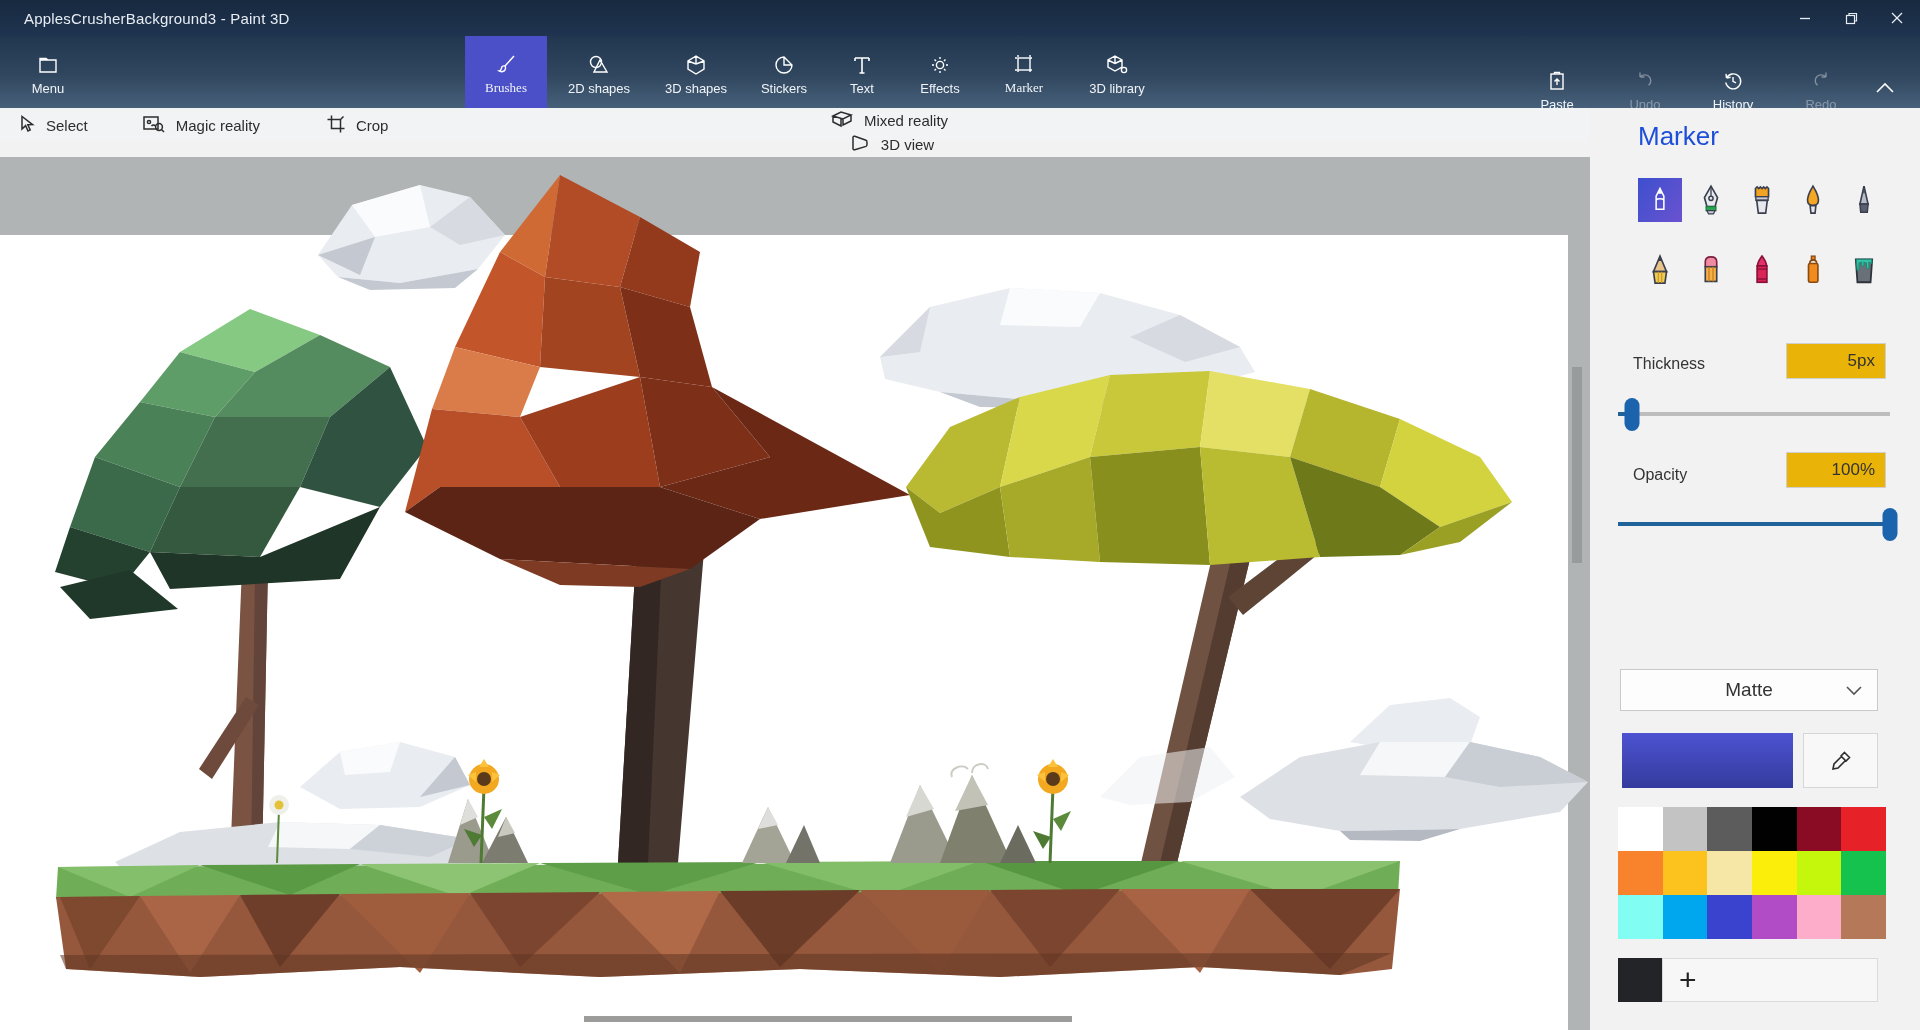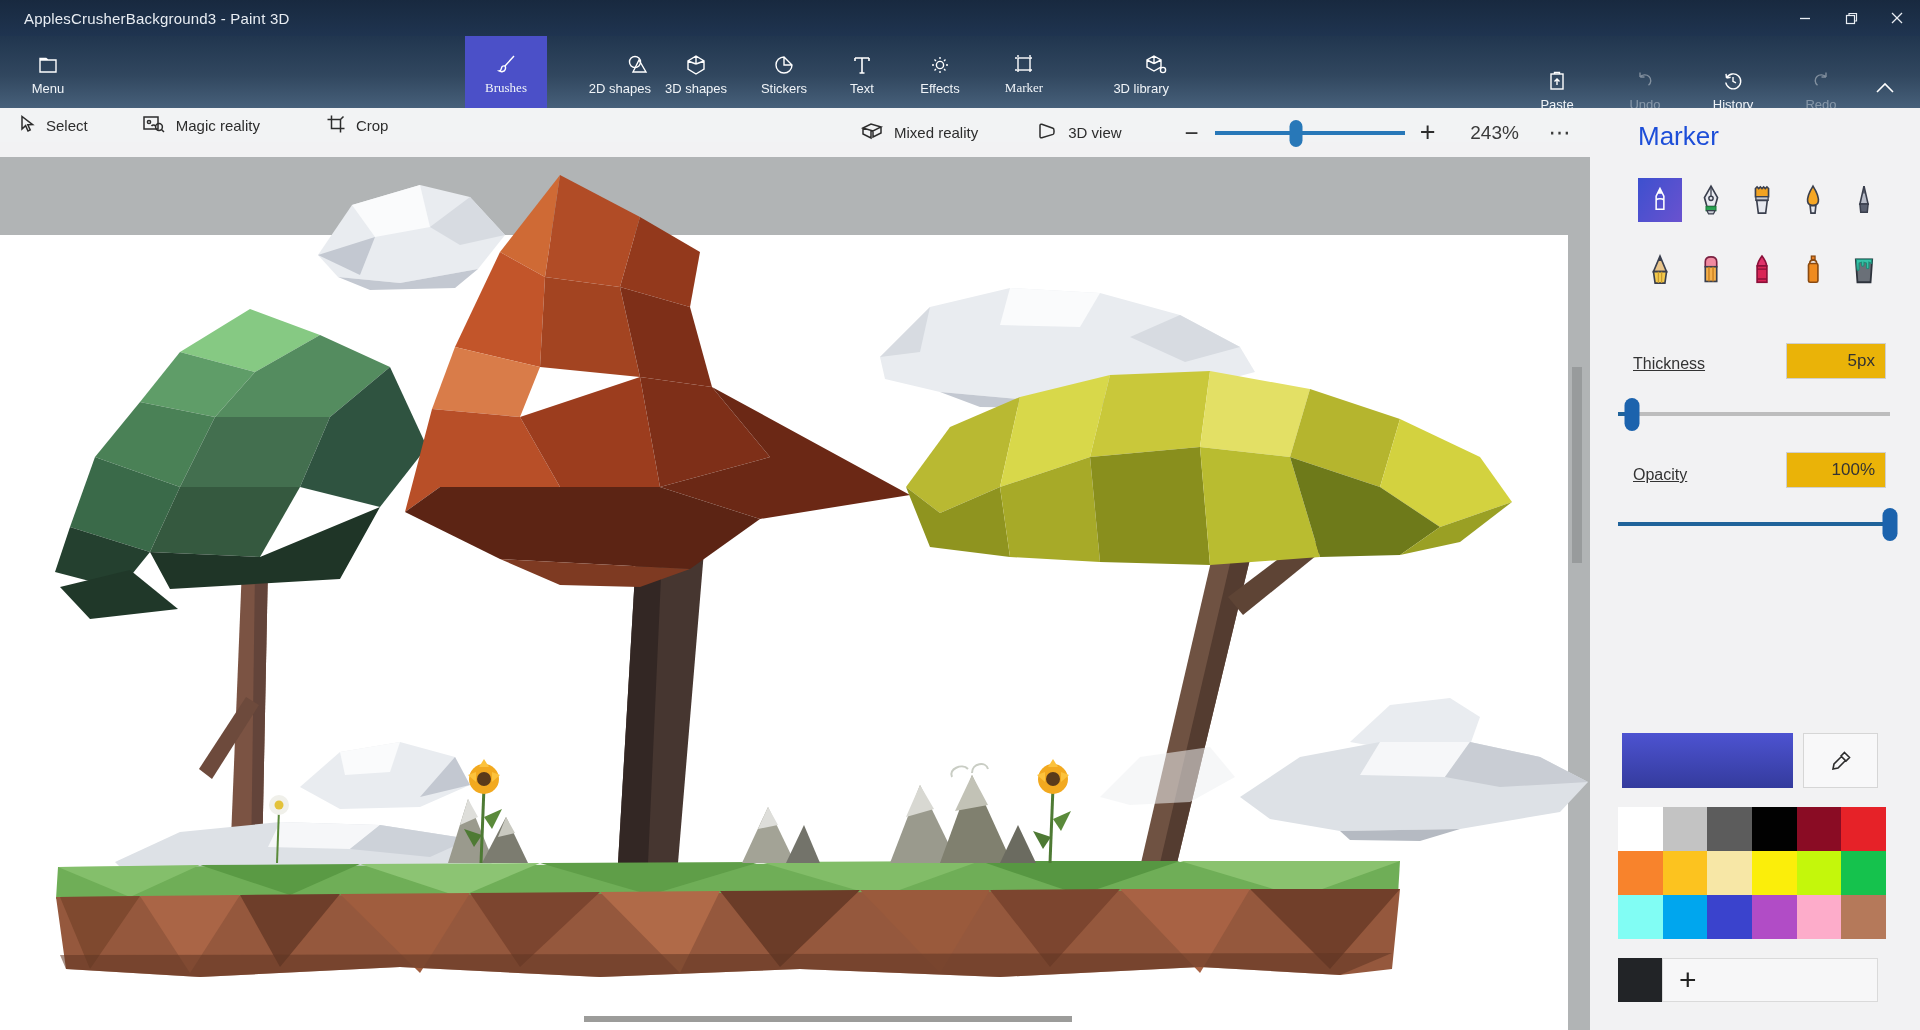--- a/index.html
+++ b/index.html
@@ -18,52 +18,52 @@
   
   .ribbon { position:absolute; left:0; top:36px; width:1920px; height:72px;
             background:linear-gradient(180deg,#21364f 0%,#31475f 55%,#47607a 100%); }
   .rb-item { display:flex; flex-direction:column; align-items:center; justify-content:center;
              height:72px; color:#f0f4f8; font-size:13px; cursor:default; }
   .rb-item .ic { height:28px; display:flex; align-items:flex-end; justify-content:center; margin-bottom:4px; }
   .rb-item svg { stroke:#fff; fill:none; stroke-width:1.4; }
   .menu-block { position:absolute; left:12px; top:0; width:72px; }
   .tabs { position:absolute; left:465px; top:0; display:flex; }
   .tab { width:90px; }
-  .tab.w-lg { width:104px;align-items:flex-end; } .tab.w-md { width:86px; } .tab.w-sm { width:70px; } .tab.w-br { width:82px;font-family:Liberation Serif, serif; }
+  .tab.w-lg { width:104px; } .tab.w-md { width:86px; } .tab.w-sm { width:70px; } .tab.w-br { width:82px;font-family:Liberation Serif, serif; }
   .tab.selected { background:#4b50c8; }
   .actions { position:absolute; left:1513px; top:16px; display:flex; align-items:center; }
   .action { width:88px; }
   .action.disabled { opacity:.38; }
   .collapse { width:40px; height:72px; display:flex; align-items:center; justify-content:center; }
 
   
   .subbar { position:absolute; left:0; top:108px; width:1590px; height:34px; background:#f2f3f4;
             display:flex; align-items:center; color:#2d2d2d; font-size:15px; }
   .sb-item { display:flex; align-items:center; gap:10px; }
   .sb-item svg { stroke:#2d2d2d; fill:none; stroke-width:1.5; }
   .sb-left { display:flex; align-items:center; margin-left:16px; }
-  .sb-right { position:absolute; left:860px; top:0; height:49px; display:flex; align-items:center; }
+  .sb-right { position:absolute; left:817px; top:0; height:49px; display:flex; align-items:center;flex-direction:column; }
   .zoom-btn { font-size:24px; color:#2d2d2d; width:34px; text-align:center; font-weight:300; }
   .zoom-slider { position:relative; width:190px; height:30px; margin:0 6px; }
   .zoom-slider .track { position:absolute; left:0; right:0; top:13px; height:4px; background:#2878b8; }
   .zoom-slider .thumb { position:absolute; top:2px; left:var(--pct); transform:translateX(-50%);
                         width:13px; height:27px; border-radius:7px; background:#2878b8; }
   .zoom-val { width:72px; text-align:center; font-size:19px; color:#3a3a3a; margin-left:14px; }
   .more { font-size:22px; color:#3a3a3a; margin-left:18px; letter-spacing:2px; }
 
   
   .workspace { position:absolute; left:0; top:157px; width:1590px; height:873px; }
 
   
   .panel { position:absolute; left:1590px; top:108px; width:330px; height:922px; background:#f2f2f3; }
   .panel-title { position:absolute; left:48px; top:13px; font-size:26px; color:#1d4ed8; }
   .brush-row { position:absolute; left:48px; width:248px; display:flex; justify-content:space-between; }
   .brush-tile { width:44px; height:44px; display:flex; align-items:center; justify-content:center; }
   .brush-tile.selected { background:linear-gradient(125deg,#3d50cf,#6a52cf); }
-  .plabel { position:absolute; left:43px; font-size:16px; color:#333;text-decoration:underline; }
+  .plabel { position:absolute; left:43px; font-size:16px; color:#333; }
   .valbox { position:absolute; left:196px; width:100px; height:36px; background:#eab308; border:1px solid #cfcfcf;
             font-size:17px; color:#333; text-align:right; line-height:34px; padding-right:10px; }
   .slider { position:absolute; left:28px; width:272px; height:36px; }
   .slider .track { position:absolute; left:0; right:0; top:16px; height:4px; background:#bdbdbd; }
   .slider .fill  { position:absolute; left:0; top:16px; height:4px; width:var(--pct); background:#20639a; }
   .slider .thumb { position:absolute; top:2px; left:var(--pct); transform:translateX(-50%);
                    width:15px; height:33px; border-radius:8px; background:#1c63ad; }
   .dropdown { position:absolute; left:30px; top:561px; width:258px; height:42px; background:#fdfdfd;
               border:1px solid #c9c9c9; display:flex; align-items:center; justify-content:center;
               font-size:19px; color:#333; }
@@ -550,20 +550,26 @@
   </div>
 
   <span class="plabel" style="top:358px;">Opacity</span>
   <div class="valbox" style="top:344px;">100%</div>
   <div class="slider" style="top: 398px; --pct: 100%;">
     <div class="track"></div>
     <div class="fill"></div>
     <div class="thumb"></div>
   </div>
 
+  <div class="dropdown">
+    <span>Matte</span>
+    <svg width="18" height="11" viewBox="0 0 18 11">
+        <polyline points="2,2 9,9 16,2"></polyline>
+      </svg>
+  </div>
 
   <div class="color-row">
     <div class="cur-color" style="background: linear-gradient(rgb(77, 83, 209), rgb(52, 59, 157));"></div>
     <div class="dropper">
       <svg width="26" height="26" viewBox="0 0 26 26" fill="none" stroke="#2d2d2d" stroke-width="1.6">
         <path d="M16.5 4.5 L21.5 9.5 L18 13 L13 8 Z M13.5 8.5 L6 16 L5 21 L10 20 L17.5 12.5"></path>
         </svg>
     </div>
   </div>
 

